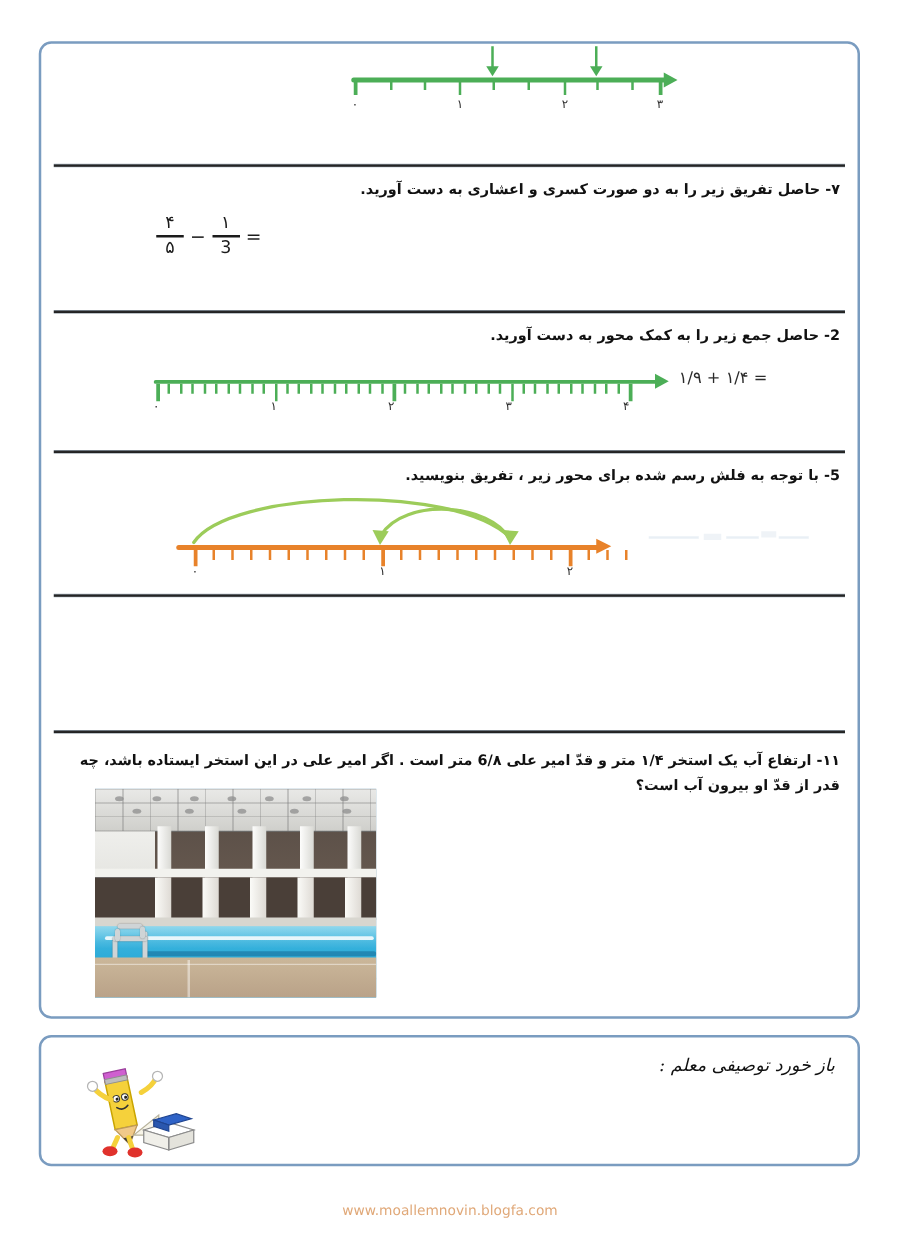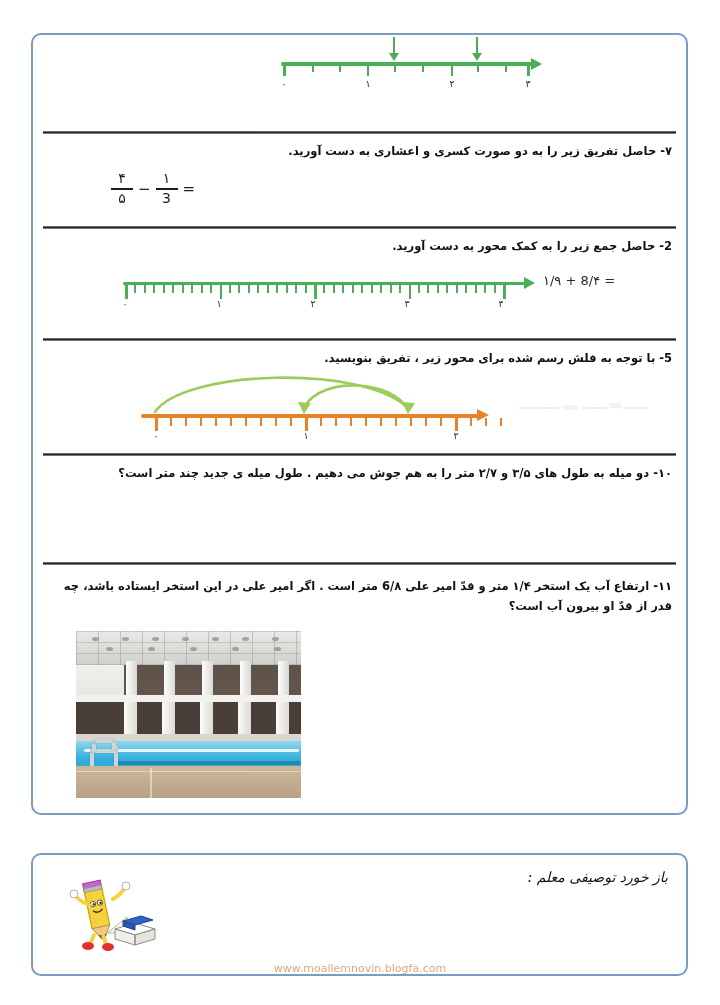--- a/index.html
+++ b/index.html
@@ -11,21 +11,21 @@
   }
   .page{position:absolute;inset:0;}
 
   
   .card{
     position:absolute;left:31px;top:33px;width:657px;
     border:2px solid #7a9cc0;border-radius:10px;
     background:#fff;box-sizing:border-box;
   }
   #main-card{height:782px;}
-  #feedback-card{top:853px;height:123px;text-decoration:underline;}
+  #feedback-card{top:828px;height:105px;text-decoration:underline;}
 
   .sep{
     height:3px;margin:0 10px;
     background:linear-gradient(to bottom,#9aa7b4 0%,#2b2b2b 35%,#1a1a1a 65%,#c9d2da 100%);
   }
 
   .q{position:relative;box-sizing:border-box;}
   .q-text{
     direction:rtl;text-align:right;
     font-weight:bold;font-size:11.5px;color:#111;
@@ -156,21 +156,21 @@
         </div>
         <div class="down-arrow" style="left:438px;top:2px;width:12px;height:25px;">
           <div class="stem"></div>
             <div class="head"></div>
         </div>
       </div>
     </div>
 
     <div class="sep"></div>
 
-    <div class="q" style="height:92px;">
+    <div class="q" style="height:114px;padding-left:14px;">
       <div class="q-text">۷- حاصل تفریق زیر را به دو صورت کسری و اعشاری به دست آورید.</div>
       <div style="position:relative;height:66px;">
         <div class="frac-row" style="left:75px;top:6px;">
           <span class="frac">
             <span class="num">۴</span>
             <span class="bar"></span>
             <span class="den">۵</span>
           </span>
           <span class="op">−</span>
           <span class="frac">
@@ -232,21 +232,21 @@
             <div class="tick green" style="left: 441.65px; top: 25px; height: 8px;"></div>
             <div class="tick green" style="left: 451.1px; top: 25px; height: 8px;"></div>
             <div class="tick green" style="left: 460.55px; top: 25px; height: 8px;"></div>
             <div class="tick green major" style="left: 470px; top: 25px; height: 14px;"></div>
           </div>
         <div class="axis-lbl" style="left:92px;top:38px;">۰</div>
         <div class="axis-lbl" style="left:186px;top:38px;">۱</div>
         <div class="axis-lbl" style="left:280px;top:38px;">۲</div>
         <div class="axis-lbl" style="left:374px;top:38px;">۳</div>
         <div class="axis-lbl" style="left:468px;top:38px;">۴</div>
-        <div class="expr" style="left:510px;top:13px;">۱/۹ + 8/۴ =</div>
+        <div class="expr" style="left:510px;top:13px;">۱/۹ + ۱/۴ =</div>
       </div>
     </div>
 
     <div class="sep"></div>
 
     <div class="q" style="height:112px;">
       <div class="q-text">5- با توجه به فلش رسم شده برای محور زیر ، تفریق بنویسید.</div>
       <div class="axis-wrap" style="height:70px;">
 
         <div class="axis-line orange" style="left:108px;top:42px;width:340px;height:4.5px;"></div>
@@ -294,21 +294,20 @@
           <div class="fl" style="left:62px;top:7px;width:26px;"></div>
           <div class="fb" style="left:90px;top:3px;width:12px;"></div>
           <div class="fl" style="left:104px;top:7px;width:24px;"></div>
         </div>
       </div>
     </div>
 
     <div class="sep"></div>
 
     <div class="q" style="height:106px;">
-      <div class="q-text">۱۰- دو میله به طول های ۳/۵ و ۲/۷ متر را به هم جوش می دهیم . طول میله ی جدید چند متر است؟</div>
       <div style="height:64px;"></div>
     </div>
 
     <div class="sep"></div>
 
     <div class="q" style="height:232px;">
       <div class="q-text" style="padding-top:12px;line-height:1.7;">۱۱- ارتفاع آب یک استخر ۱/۴ متر و قدّ امیر علی 6/۸ متر است . اگر امیر علی در این استخر ایستاده باشد، چه قدر از قدّ او بیرون آب است؟</div>
     </div>
   </div>
 

